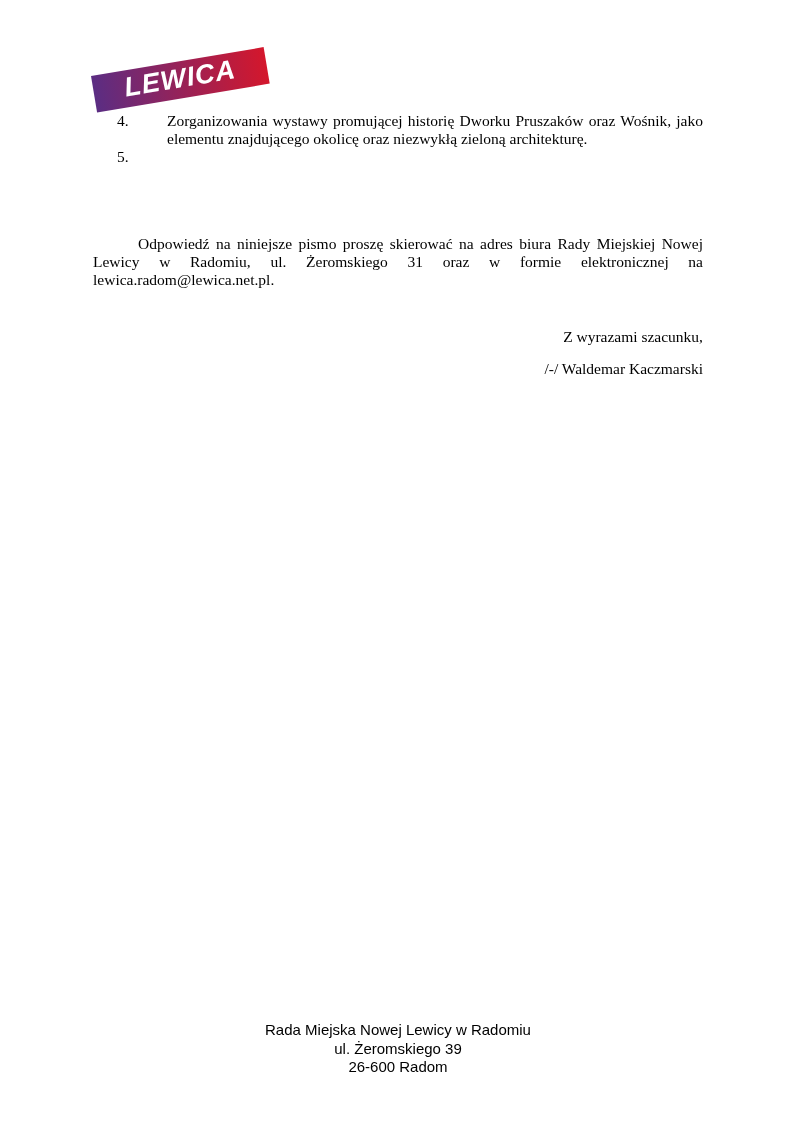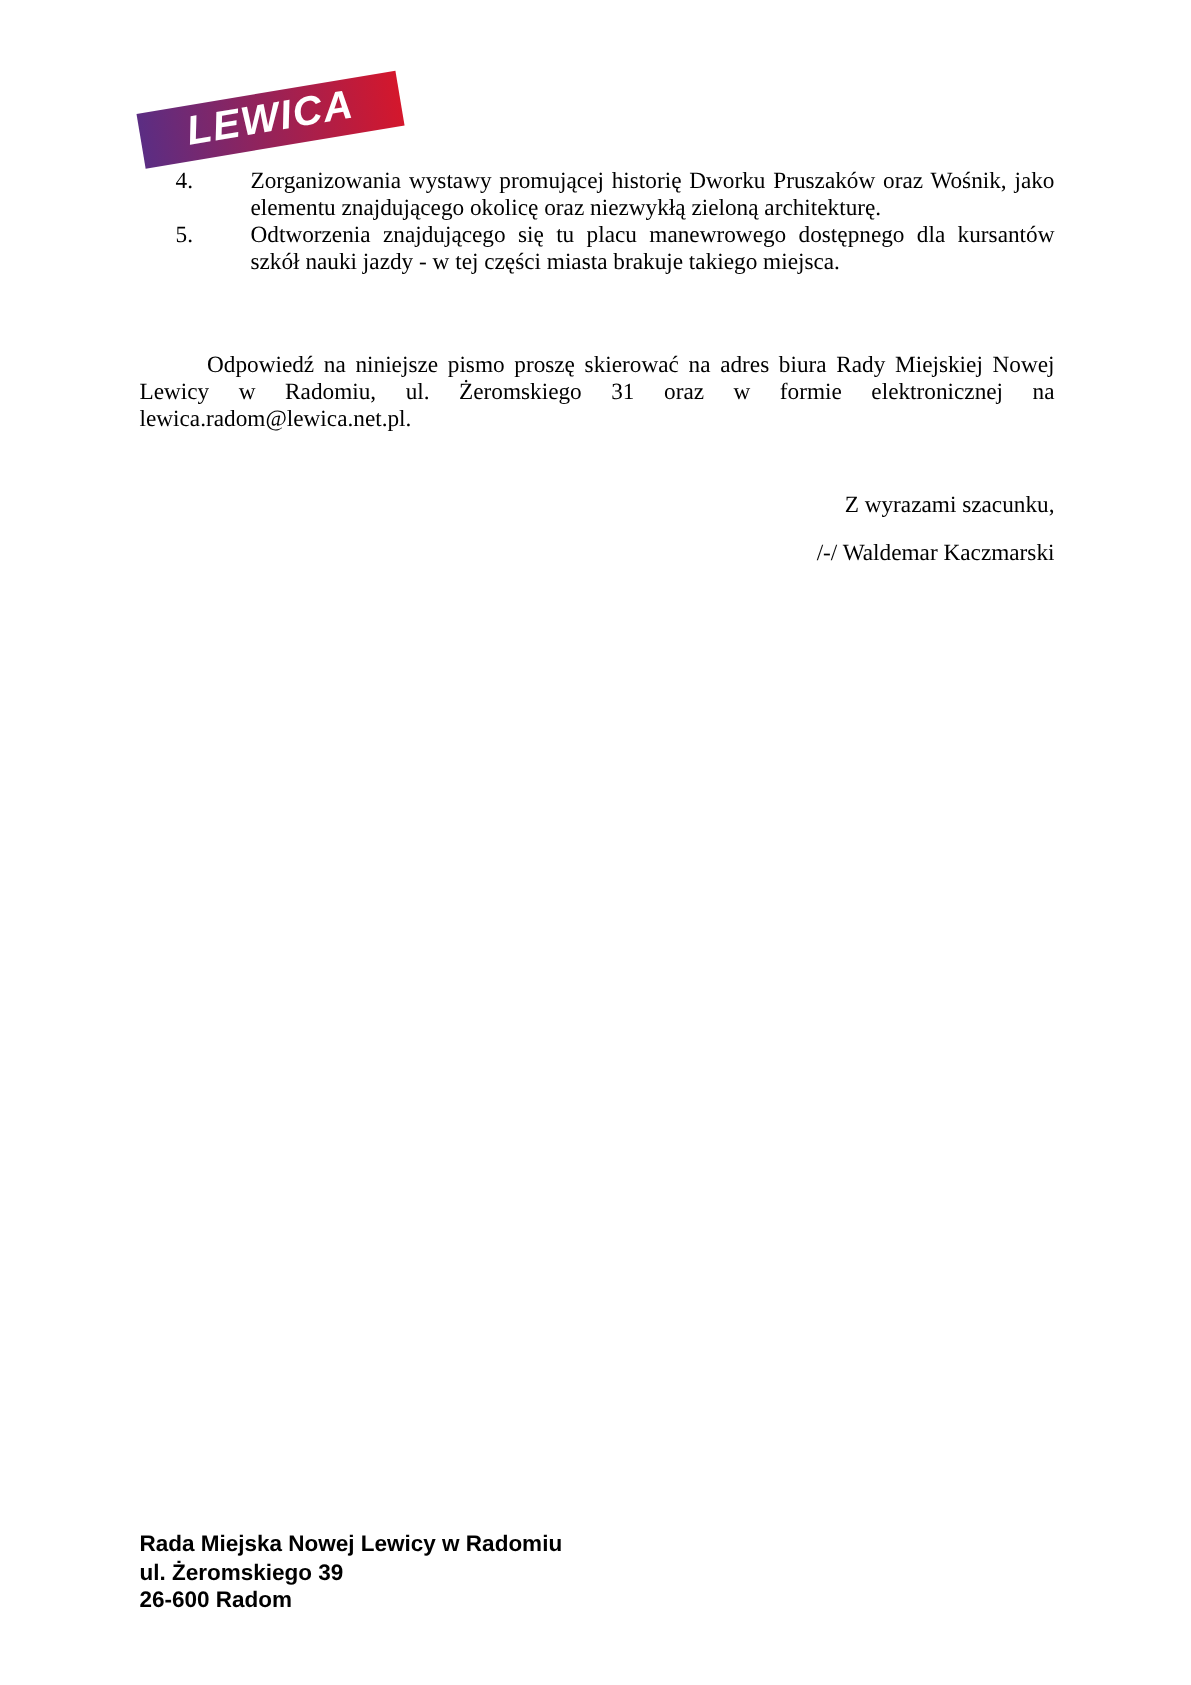--- a/index.html
+++ b/index.html
@@ -77,44 +77,43 @@
 
   .signature { top: 328px; text-align: right; }
   .signature-name { margin-top: 14px; }
 
   
   .page-footer {
     position: absolute;
     left: 93px;
     width: 610px;
     top: 1021px;
+    text-align: center;
     font-family: "Liberation Sans", "DejaVu Sans", sans-serif;
     font-size: 15px;
     line-height: 18.5px;
     color: #000000;
-    font-weight: bold;
   }
 </style>
 </head>
 <body>
 
 <div class="page">
 
   <div class="logo-banner" style="--grad-start: #5b2d83; --grad-end: #d4172c;">
     <span class="logo-text" style="color: rgb(255, 255, 255);">LEWICA</span>
   </div>
 
   <div class="content-block numbered-list">
     <div class="list-row">
       <div class="list-num">4.</div>
       <div class="list-text">Zorganizowania wystawy promującej historię Dworku Pruszaków oraz Wośnik, jako elementu znajdującego okolicę oraz niezwykłą zieloną architekturę.</div>
     </div>
     <div class="list-row">
       <div class="list-num">5.</div>
-      <div class="list-text">Odtworzenia znajdującego się tu placu manewrowego dostępnego dla kursantów szkół nauki jazdy - w tej części miasta brakuje takiego miejsca.</div>
     </div>
   </div>
 
   <p class="content-block body-paragraph">Odpowiedź na niniejsze pismo proszę skierować na adres biura Rady Miejskiej Nowej Lewicy w Radomiu, ul. Żeromskiego 31 oraz w formie elektronicznej na lewica.radom@lewica.net.pl.</p>
 
   <div class="content-block signature">
     <div class="signature-closing">Z wyrazami szacunku,</div>
     <div class="signature-name">/-/ Waldemar Kaczmarski</div>
   </div>
 

